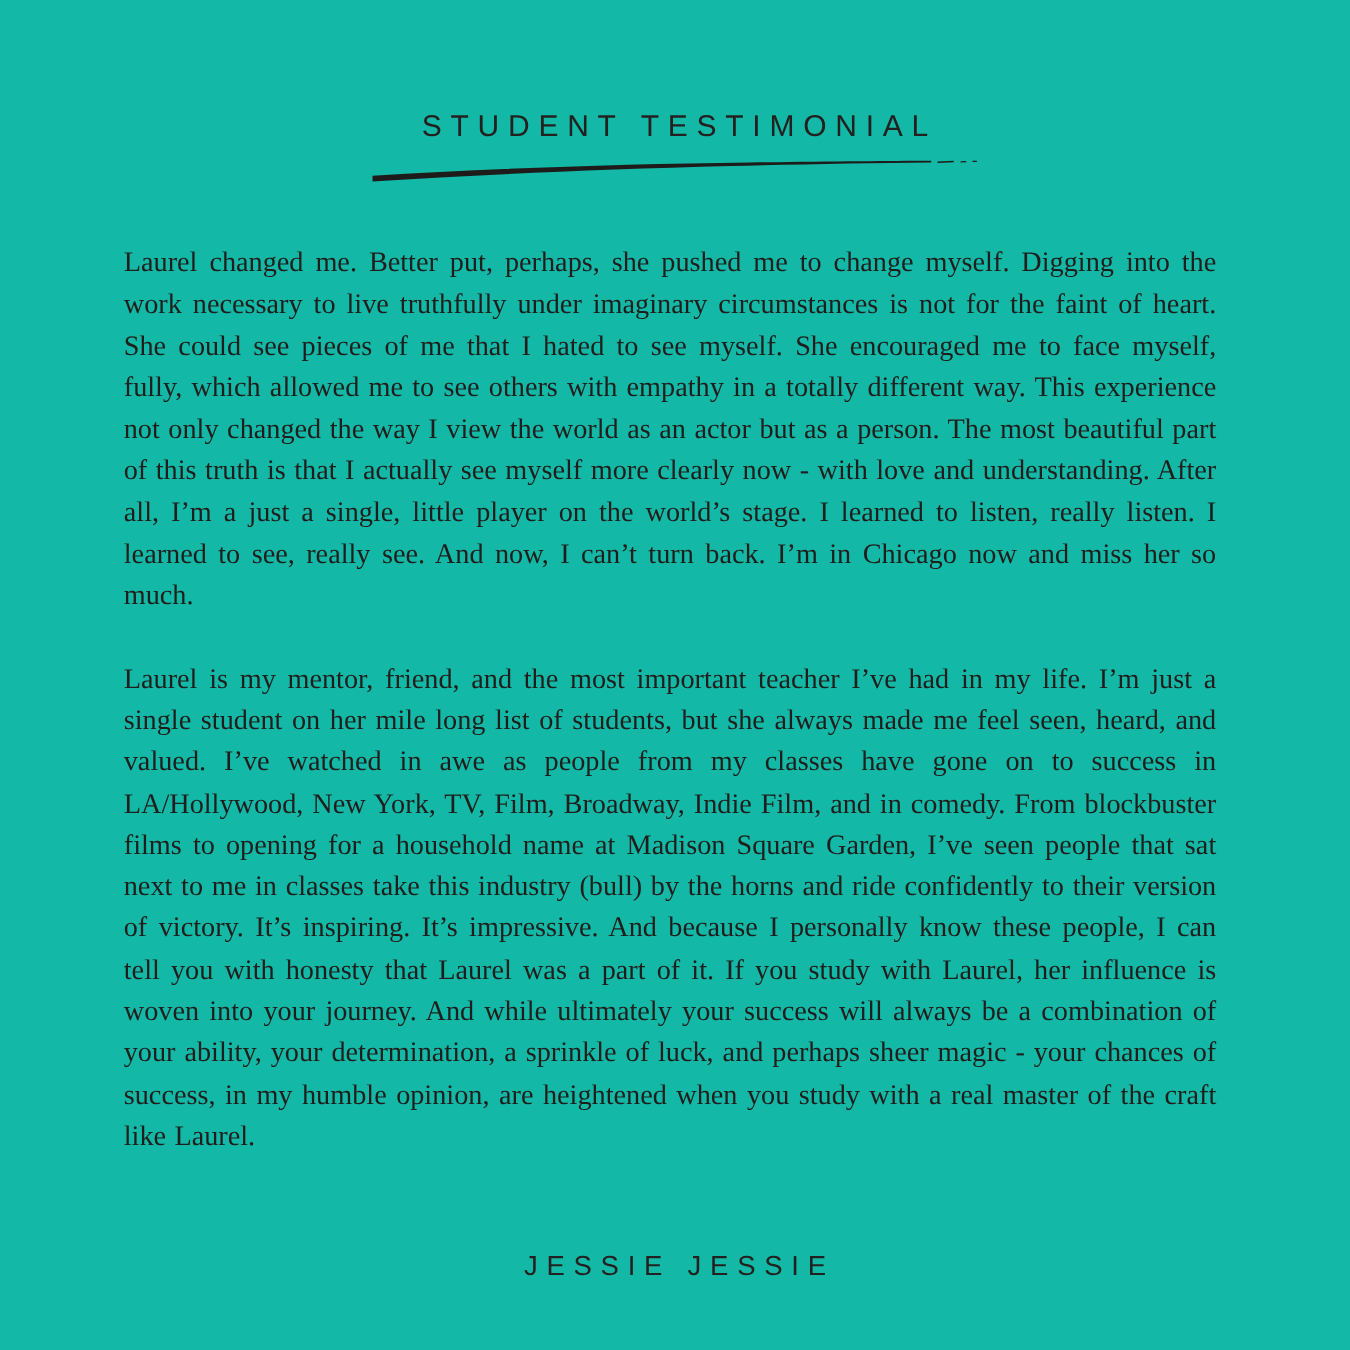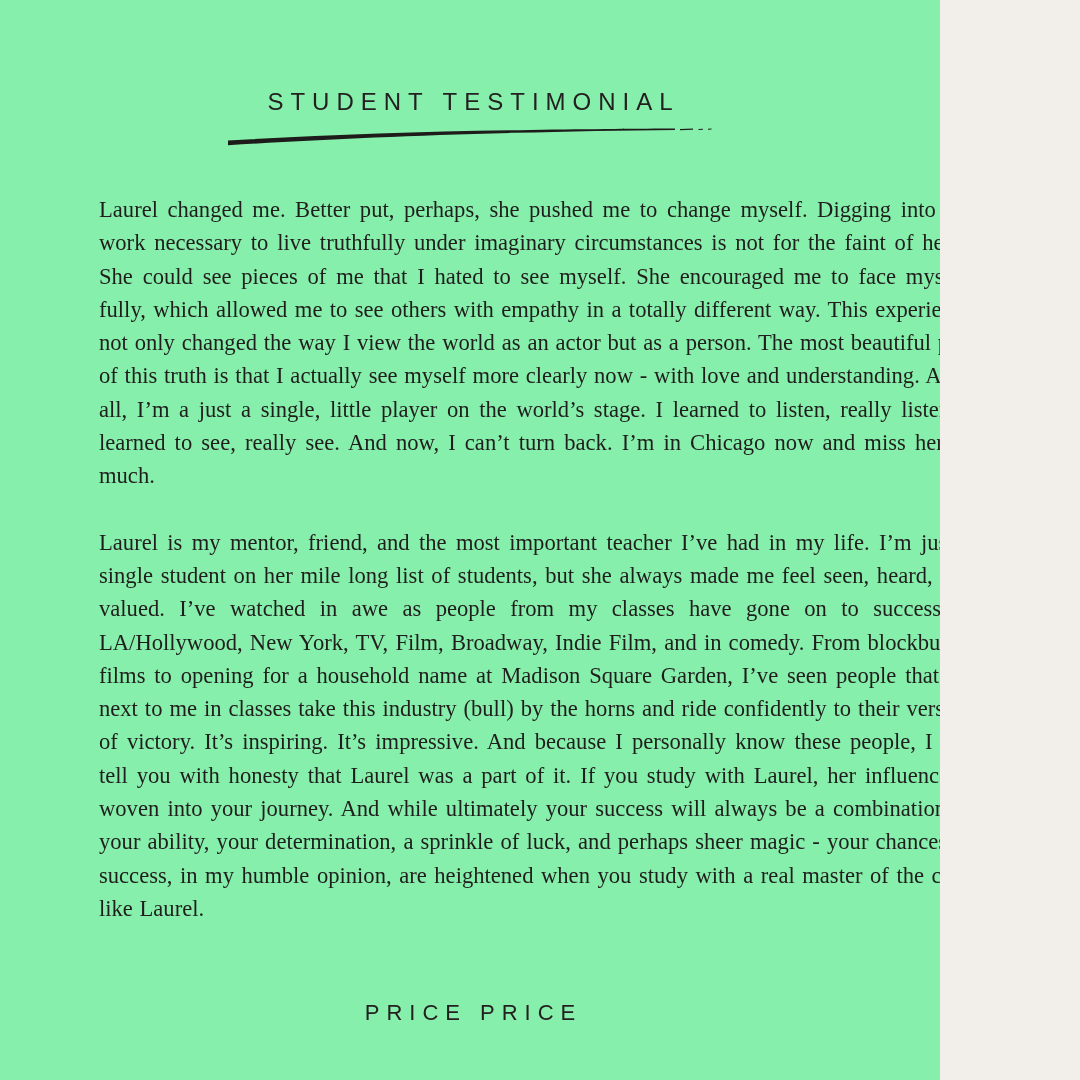--- a/index.html
+++ b/index.html
@@ -2,23 +2,23 @@
 <html><head>
 <meta charset="utf-8">
 <style>
   html, body {
     margin: 0;
     padding: 0;
     background: #F2EFEA;
   }
   .canvas {
     position: relative;
-    width: 940px;
+    width: 1080px;
     height: 1080px;
-    background: #86efac;
+    background: #14b8a6;
     overflow: hidden;
     font-family: "Liberation Serif", "DejaVu Serif", serif;
     color: #201E1C;
   }
   .title {
     position: absolute;
     top: 74px;
     left: 0;
     width: 100%;
     text-align: center;
@@ -93,15 +93,15 @@
       <path fill="#1E1C1A" d="M473.5,5.9 L478,5.7 L478,6.8 L473.5,7.0 Z"></path>
       <path fill="#1E1C1A" d="M483,5.65 L486.5,5.5 L486.5,6.5 L483,6.65 Z"></path>
     </svg>
   </div>
 
   <main class="content">
     <p>Laurel changed me. Better put, perhaps, she pushed me to change myself. Digging into the work necessary to live truthfully under imaginary circumstances is not for the faint of heart. She could see pieces of me that I hated to see myself. She encouraged me to face myself, fully, which allowed me to see others with empathy in a totally different way. This experience not only changed the way I view the world as an actor but as a person. The most beautiful part of this truth is that I actually see myself more clearly now - with love and understanding. After all, I’m a just a single, little player on the world’s stage.  I learned to listen, really listen. I learned to see, really see. And now, I can’t turn back. I’m in Chicago now and miss her so much.</p>
     <p>Laurel is my mentor, friend, and the most important teacher I’ve had in my life. I’m just a single student on her mile long list of students, but she always made me feel seen, heard, and valued. I’ve watched in awe as people from my classes have gone on to success in LA/Hollywood, New York, TV, Film, Broadway, Indie Film, and in comedy. From blockbuster films to opening for a household name at Madison Square Garden, I’ve seen people that sat next to me in classes take this industry (bull) by the horns and ride confidently to their version of victory. It’s inspiring. It’s impressive. And because I personally know these people, I can tell you with honesty that Laurel was a part of it. If you study with Laurel, her influence is woven into your journey. And while ultimately your success will always be a combination of your ability, your determination, a sprinkle of luck, and perhaps sheer magic - your chances of success, in my humble opinion, are heightened when you study with a real master of the craft like Laurel.</p>
   </main>
 
-  <div class="attribution">PRICE PRICE</div>
+  <div class="attribution">JESSIE JESSIE</div>
 
 </div>
 
 </body></html>

